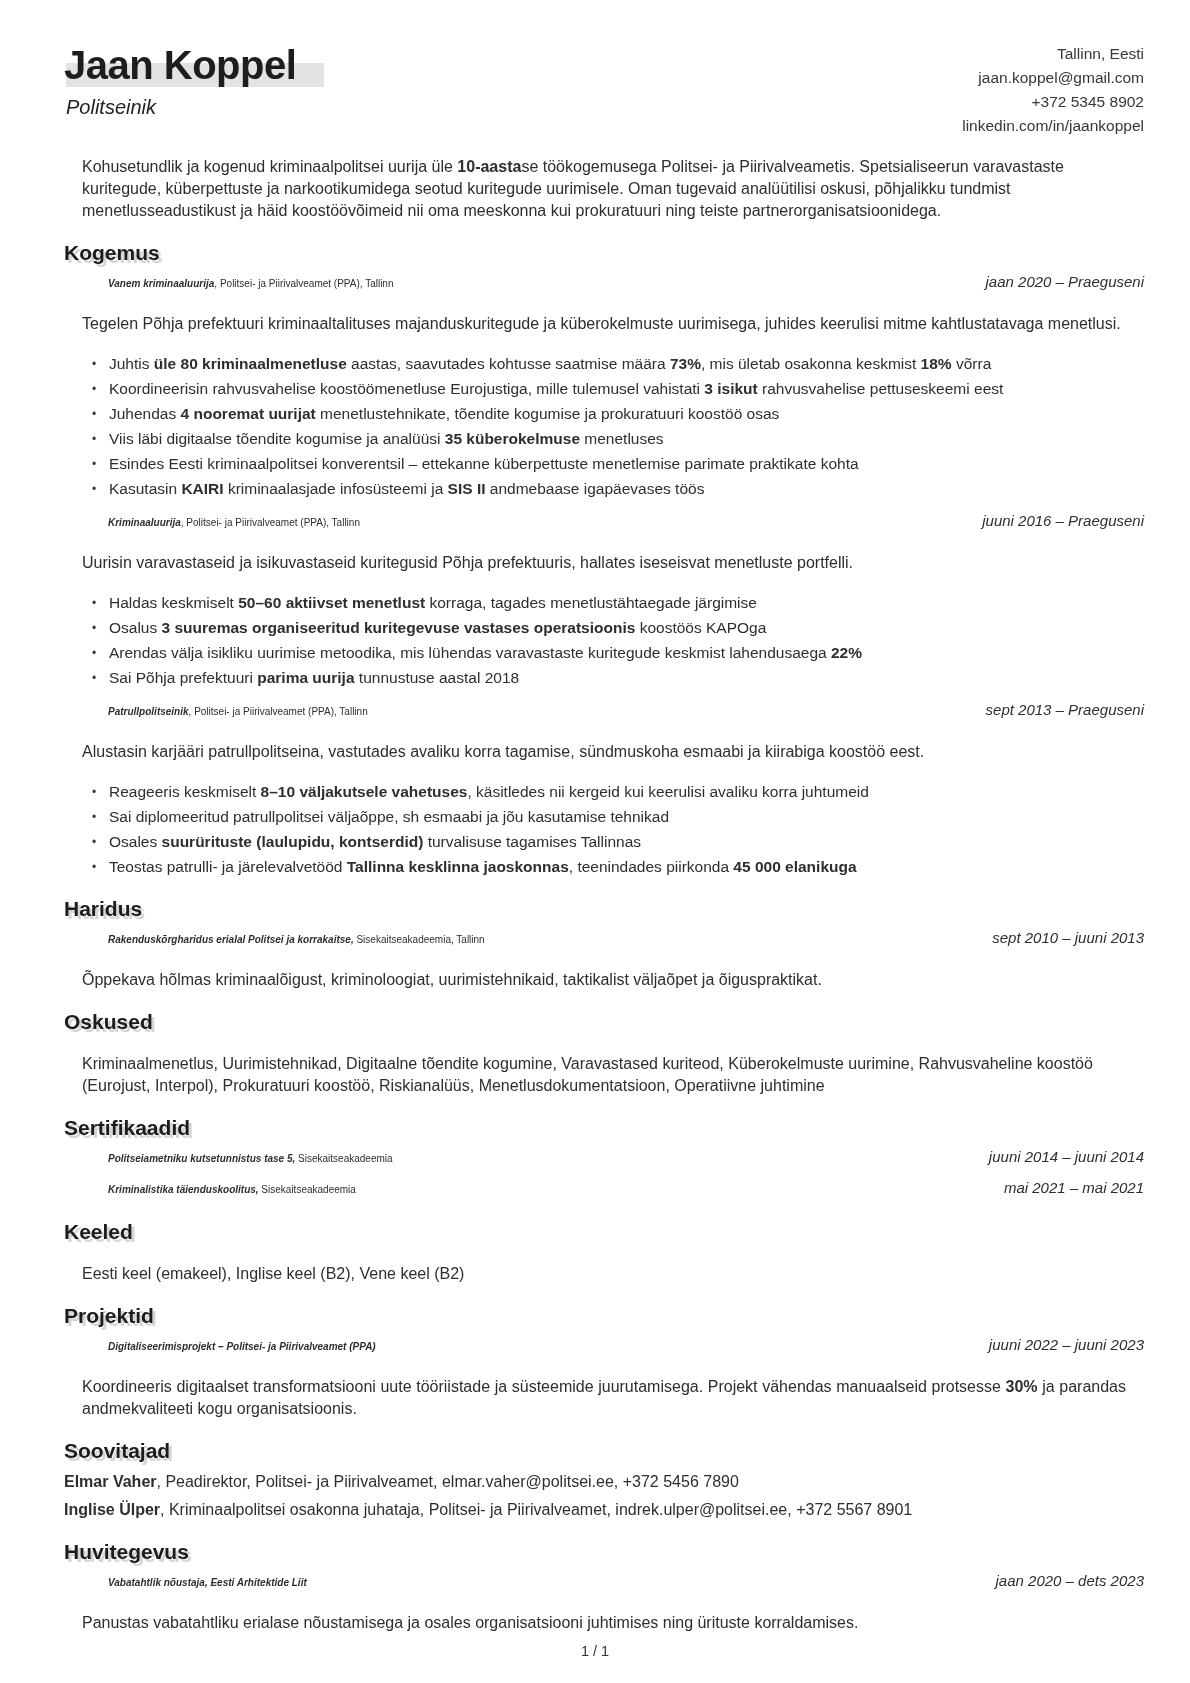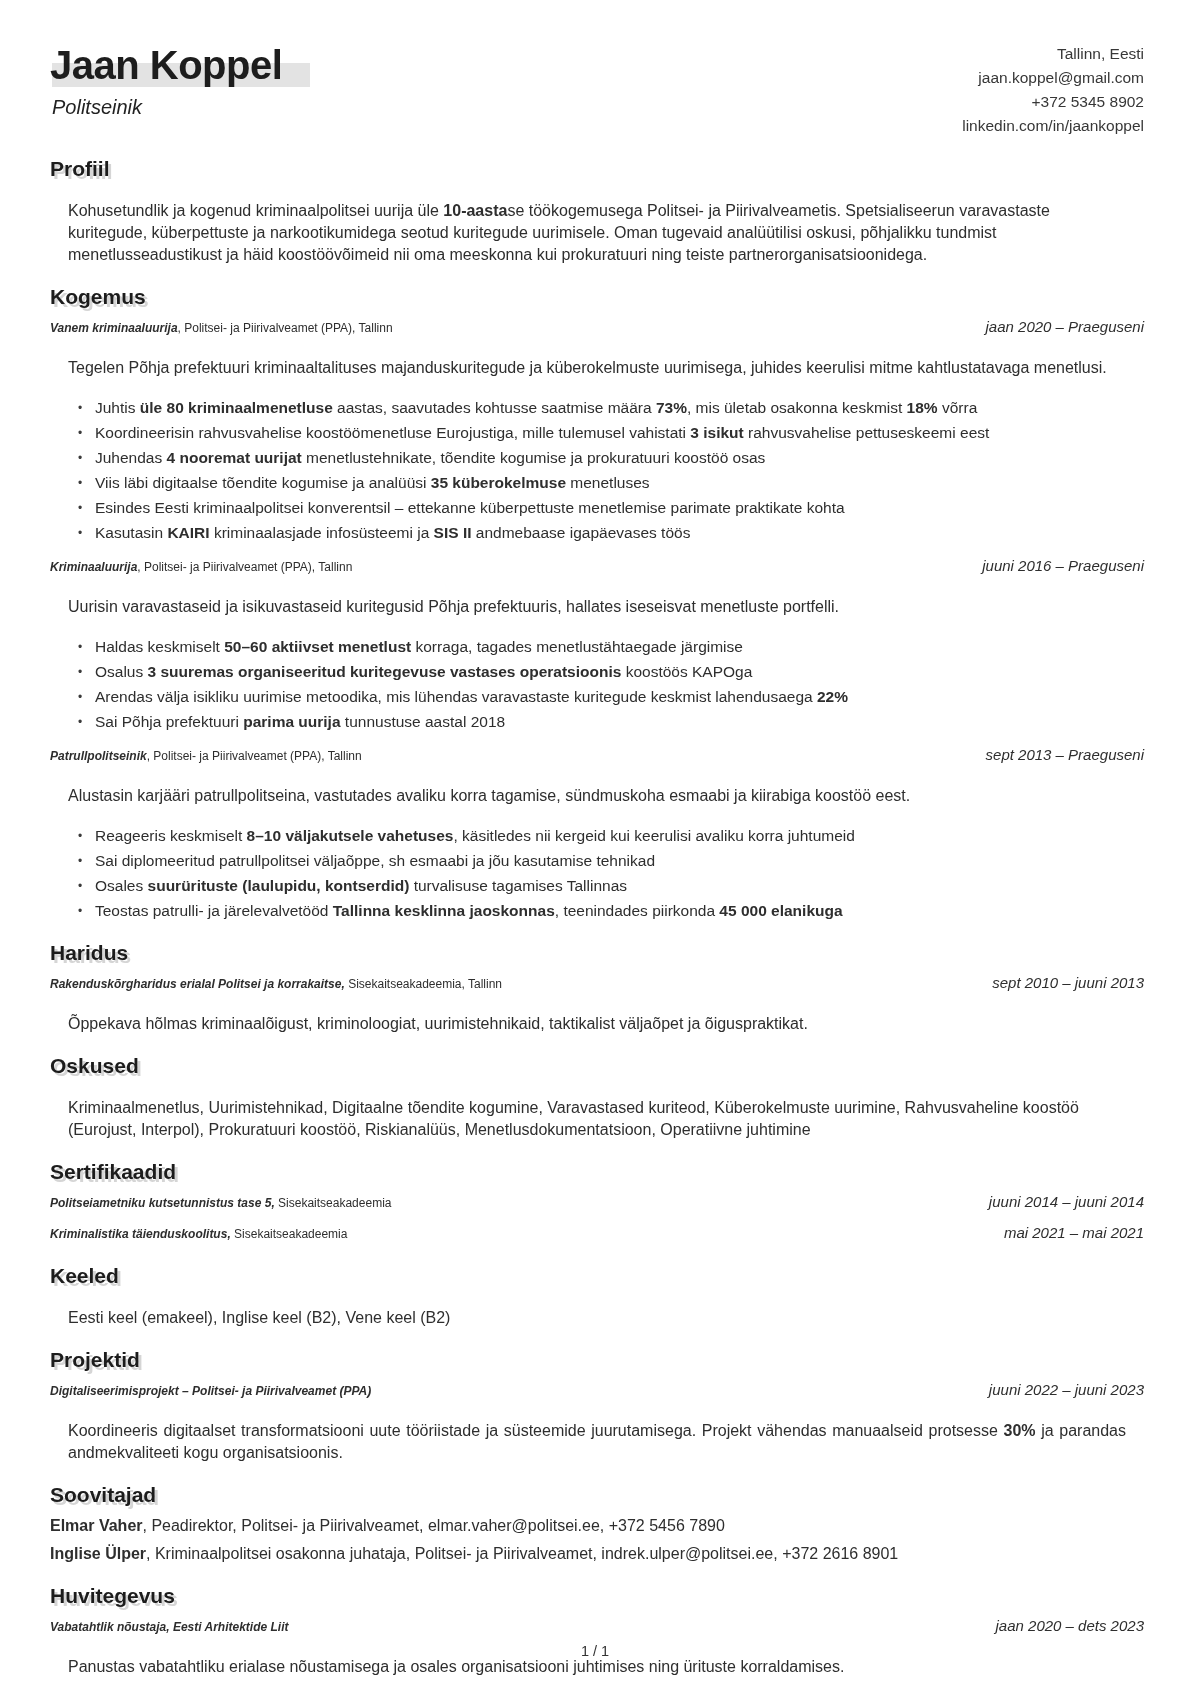--- a/index.html
+++ b/index.html
@@ -5,21 +5,21 @@
   html, body { margin: 0; padding: 0; }
   body {
     width: 1190px; height: 1683px;
     background: #ffffff;
     font-family: "Liberation Sans", sans-serif;
     color: #2e2e2e;
     position: relative;
     overflow: hidden;
     -webkit-font-smoothing: antialiased;
   }
-  .page { padding: 40px 46px 0 50px; }
+  .page { padding: 40px 46px 0 64px; }
 
   
   .header { display: flex; justify-content: space-between; align-items: flex-start; }
   .name {
     margin: 0; font-size: 40px; font-weight: 700; color: #1d1d1d;
     letter-spacing: -0.5px; line-height: 50px;
   }
   .name .hl { position: relative; z-index: 0; display: inline-block; }
   .name .hl::before {
     content: ""; position: absolute; left: 2px; right: -28px;
@@ -38,21 +38,21 @@
   
   h2.sec {
     margin: 18px 0 7px; font-size: 21px; line-height: 26px;
     font-weight: 700; color: #1c1c1c;
     text-shadow: 3px 3px 0 #d5d5d5;
   }
   p { margin: 18px; font-size: 16px; line-height: 22px; }
 
   .entry { margin-bottom: 10px; }
   .entry-head { display: flex; justify-content: space-between; align-items: baseline; margin-bottom: 2px; }
-  .entry-title { font-size: 12px; line-height: 22px; }
+  .entry-title { font-size: 10px; line-height: 22px; margin-left: 44px; }
   .entry-date { font-size: 15px; font-style: italic; white-space: nowrap; color: #2e2e2e; padding-left: 20px; }
   .bi { font-weight: 700; font-style: italic; }
 
   ul.bullets { list-style: none; margin: 7px 0 0 0; padding: 0 0 0 28px; }
   ul.bullets li {
     position: relative; padding-left: 17px; margin-bottom: 3px;
     font-size: 15.5px; line-height: 22px;
   }
   ul.bullets li::before {
     content: "•"; position: absolute; left: 0; top: 0;
@@ -81,21 +81,20 @@
     </div>
     <div class="contact">
       <div>Tallinn, Eesti</div>
       <div>jaan.koppel@gmail.com</div>
       <div>+372 5345 8902</div>
       <div>linkedin.com/in/jaankoppel</div>
     </div>
   </div>
 
   <section>
-    <h2 class="sec">Profiil</h2>
     <p><span>Kohusetundlik ja kogenud kriminaalpolitsei uurija üle </span><span style="font-weight: 700;">10-aasta</span><span>se töökogemusega Politsei- ja Piirivalveametis. Spetsialiseerun varavastaste kuritegude, küberpettuste ja narkootikumidega seotud kuritegude uurimisele. Oman tugevaid analüütilisi oskusi, põhjalikku tundmist menetlusseadustikust ja häid koostöövõimeid nii oma meeskonna kui prokuratuuri ning teiste partnerorganisatsioonidega.</span></p>
   </section>
 
   <section>
     <h2 class="sec">Kogemus</h2>
 
     <div class="job">
       <div class="entry-head">
         <div class="entry-title"><span style="font-weight: 700; font-style: italic;">Vanem kriminaaluurija</span><span>, Politsei- ja Piirivalveamet (PPA), Tallinn</span></div>
         <div class="entry-date">jaan 2020 – Praeguseni</div>
@@ -180,21 +179,21 @@
         <div class="entry-title bi">Digitaliseerimisprojekt – Politsei- ja Piirivalveamet (PPA)</div>
         <div class="entry-date">juuni 2022 – juuni 2023</div>
       </div>
       <p class="justify"><span>Koordineeris digitaalset transformatsiooni uute tööriistade ja süsteemide juurutamisega. Projekt vähendas manuaalseid protsesse </span><span style="font-weight: 700;">30%</span><span> ja parandas andmekvaliteeti kogu organisatsioonis.</span></p>
     </div>
   </section>
 
   <section>
     <h2 class="sec">Soovitajad</h2>
     <div class="ref-row"><span style="font-weight: 700;">Elmar Vaher</span><span>, Peadirektor, Politsei- ja Piirivalveamet, elmar.vaher@politsei.ee, +372 5456 7890</span></div>
-    <div class="ref-row"><span style="font-weight: 700;">Inglise Ülper</span><span>, Kriminaalpolitsei osakonna juhataja, Politsei- ja Piirivalveamet, indrek.ulper@politsei.ee, +372 2616 8901</span></div>
+    <div class="ref-row"><span style="font-weight: 700;">Inglise Ülper</span><span>, Kriminaalpolitsei osakonna juhataja, Politsei- ja Piirivalveamet, indrek.ulper@politsei.ee, +372 5567 8901</span></div>
   </section>
 
   <section>
     <h2 class="sec">Huvitegevus</h2>
     <div class="entry">
       <div class="entry-head">
         <div class="entry-title bi">Vabatahtlik nõustaja, Eesti Arhitektide Liit</div>
         <div class="entry-date">jaan 2020 – dets 2023</div>
       </div>
       <p>Panustas vabatahtliku erialase nõustamisega ja osales organisatsiooni juhtimises ning ürituste korraldamises.</p>

